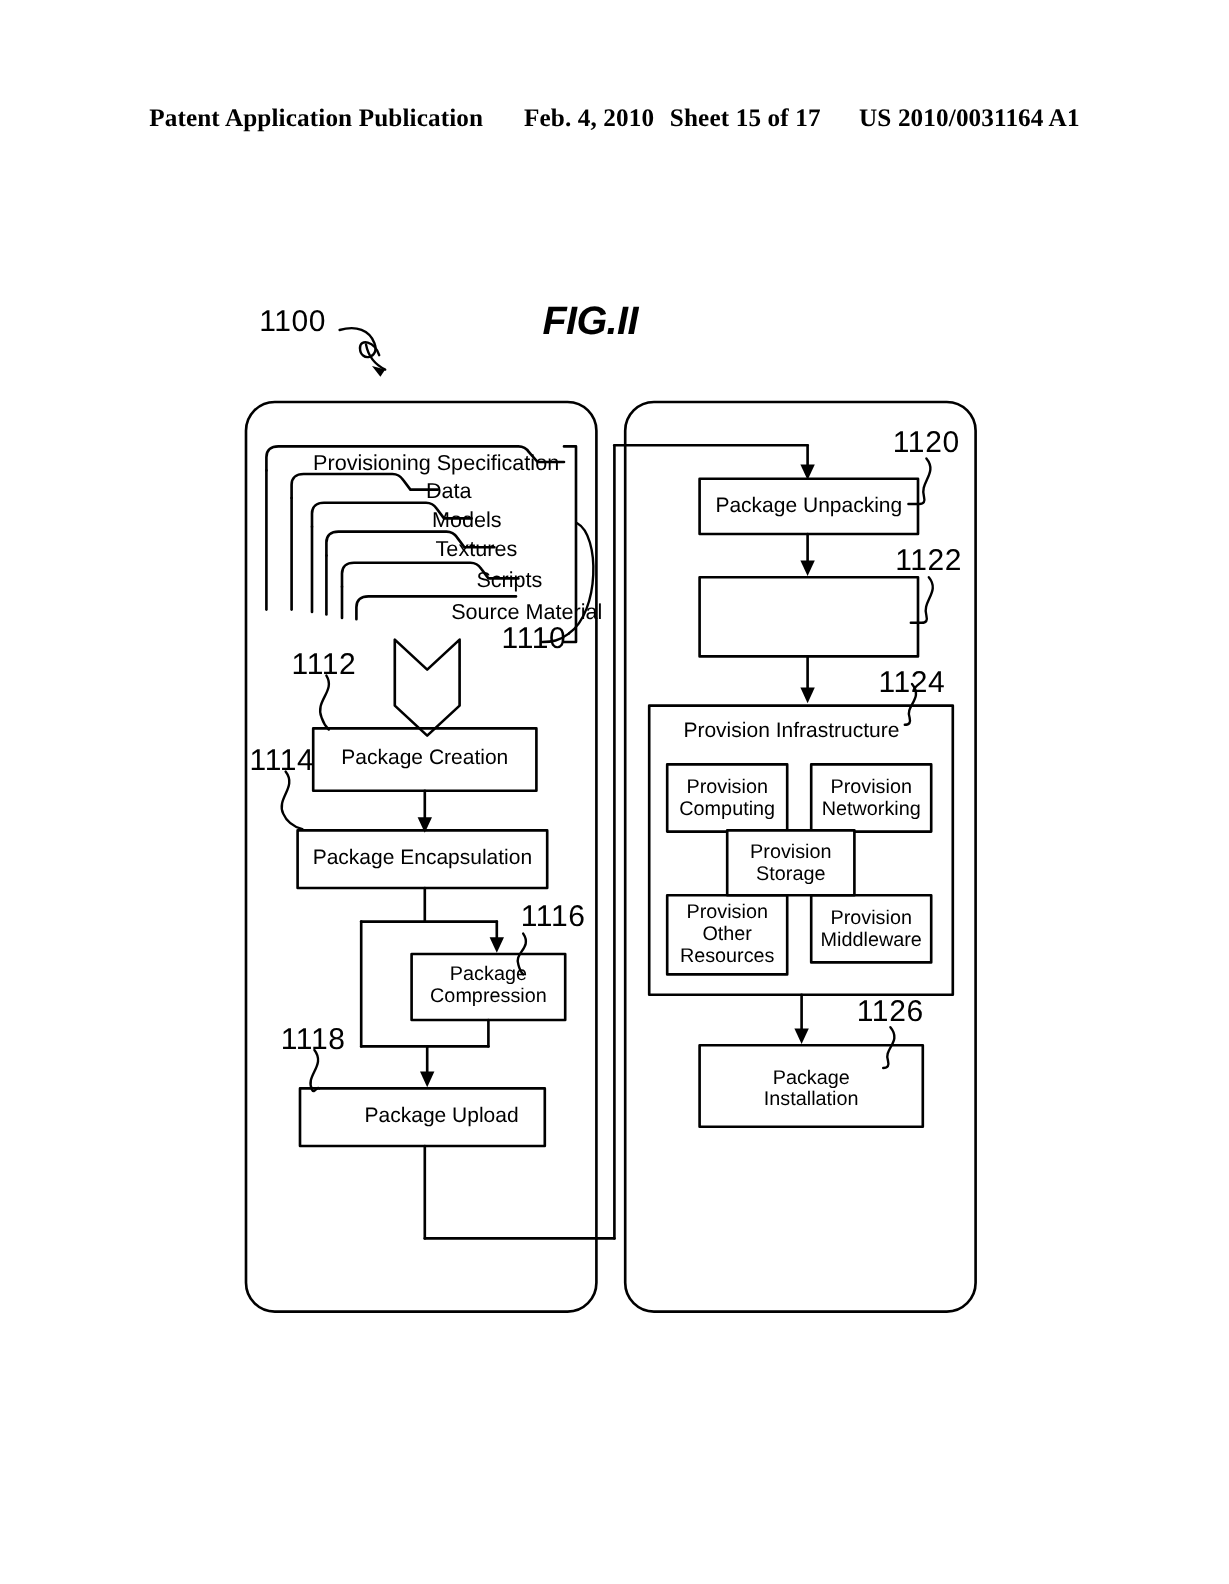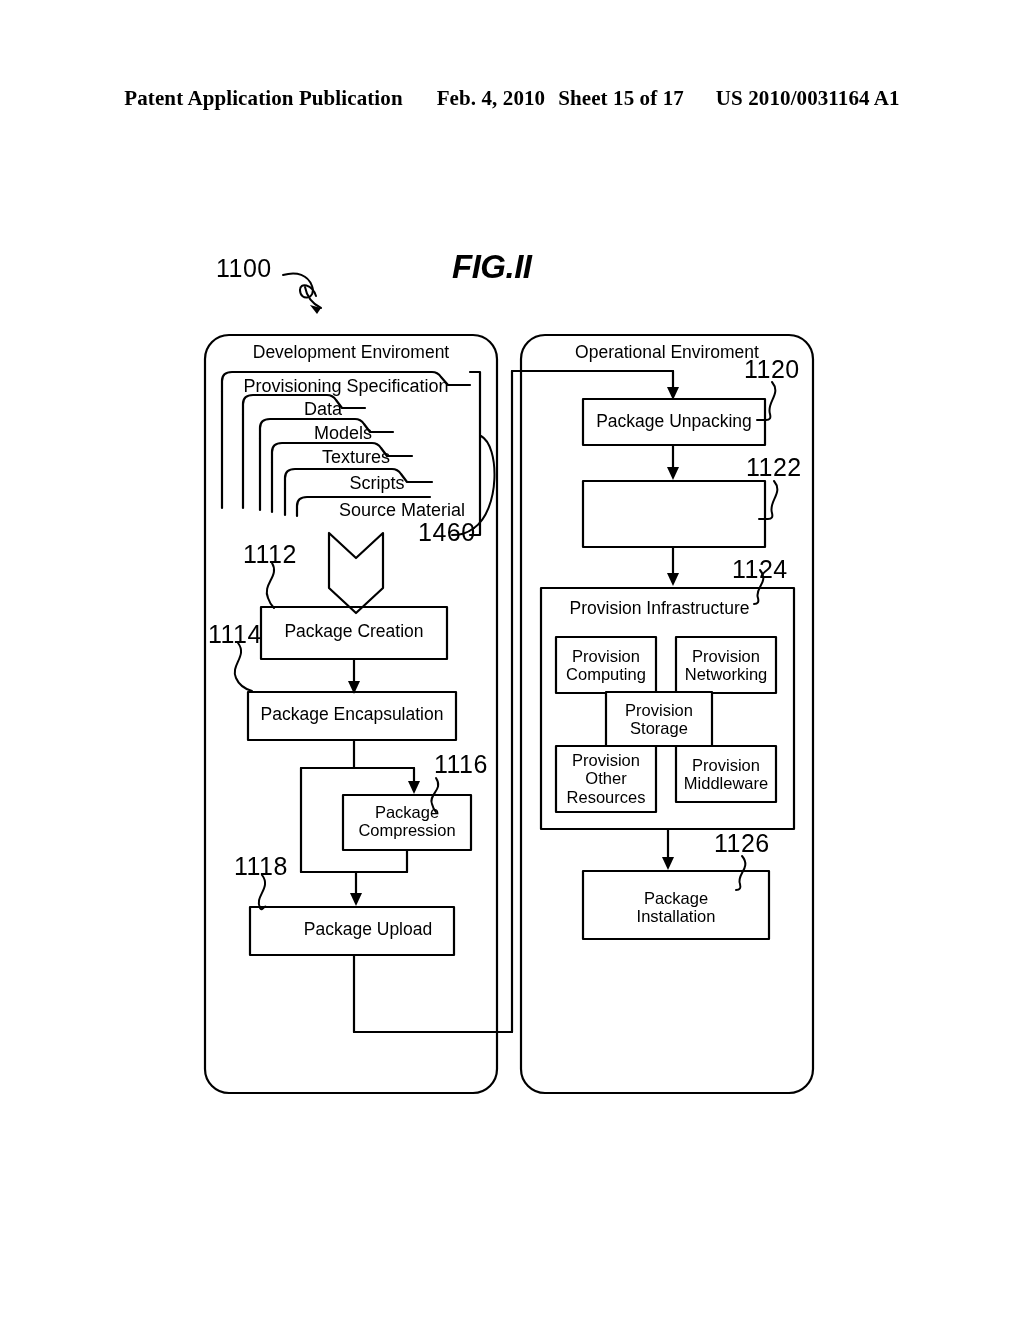--- a/index.html
+++ b/index.html
@@ -25,21 +25,21 @@
 
   
   .lbl{
     position:absolute;text-align:center;line-height:1.12;
     font-family:"Liberation Sans", sans-serif;
     white-space:pre-line;
   }
   .panel-title{font-size:17.5px;}
   .box-label{font-size:17.5px;}
   .box-label.small{font-size:16.5px;}
-  .tab-label{font-size:18px;text-align:center;}
+  .tab-label{font-size:18px;text-align:right;}
   .refnum{
     position:absolute;font-size:25px;font-family:"Liberation Sans", sans-serif;
     letter-spacing:.5px;
   }
   #fig-title{
     position:absolute;left:452px;top:248px;
     font-family:"Liberation Sans", sans-serif;
     font-style:italic;font-weight:bold;font-size:33px;letter-spacing:-.5px;
   }
 </style>
@@ -163,31 +163,29 @@
 
       <rect x="583" y="871" width="186" height="68"></rect>
 
       <path d="M742 856 C 752 868, 736 874, 740 884 C 741 888, 740 890, 736 890" stroke-width="2"></path>
 
     </g>
   </svg>
 
   <div class="refnum" style="left:216px;top:254px;">1100</div>
 
-  <div class="lbl panel-title" style="left:205px;top:343px;width:292px;">Development Enviroment</div>
-  <div class="lbl panel-title" style="left:521px;top:343px;width:292px;">Operational Enviroment</div>
 
   <div class="lbl tab-label" style="left:226px;top:376px;width:240px;">Provisioning Specification</div>
   <div class="lbl tab-label" style="left:253px;top:399px;width:140px;">Data</div>
   <div class="lbl tab-label" style="left:268px;top:423px;width:150px;">Models</div>
   <div class="lbl tab-label" style="left:281px;top:447px;width:150px;">Textures</div>
   <div class="lbl tab-label" style="left:302px;top:473px;width:150px;">Scripts</div>
   <div class="lbl tab-label" style="left:302px;top:500px;width:200px;">Source Material</div>
 
-  <div class="refnum" style="left:418px;top:518px;">1460</div>
+  <div class="refnum" style="left:418px;top:518px;">1110</div>
 
   <div class="refnum" style="left:243px;top:540px;">1112</div>
   <div class="refnum" style="left:208px;top:620px;">1114</div>
   <div class="refnum" style="left:434px;top:750px;">1116</div>
   <div class="refnum" style="left:234px;top:852px;">1118</div>
 
   <div class="lbl box-label" style="left:261px;top:622px;width:186px;">Package Creation</div>
   <div class="lbl box-label" style="left:248px;top:705px;width:208px;">Package Encapsulation</div>
   <div class="lbl box-label small" style="left:343px;top:803px;width:128px;">Package
 Compression</div>

